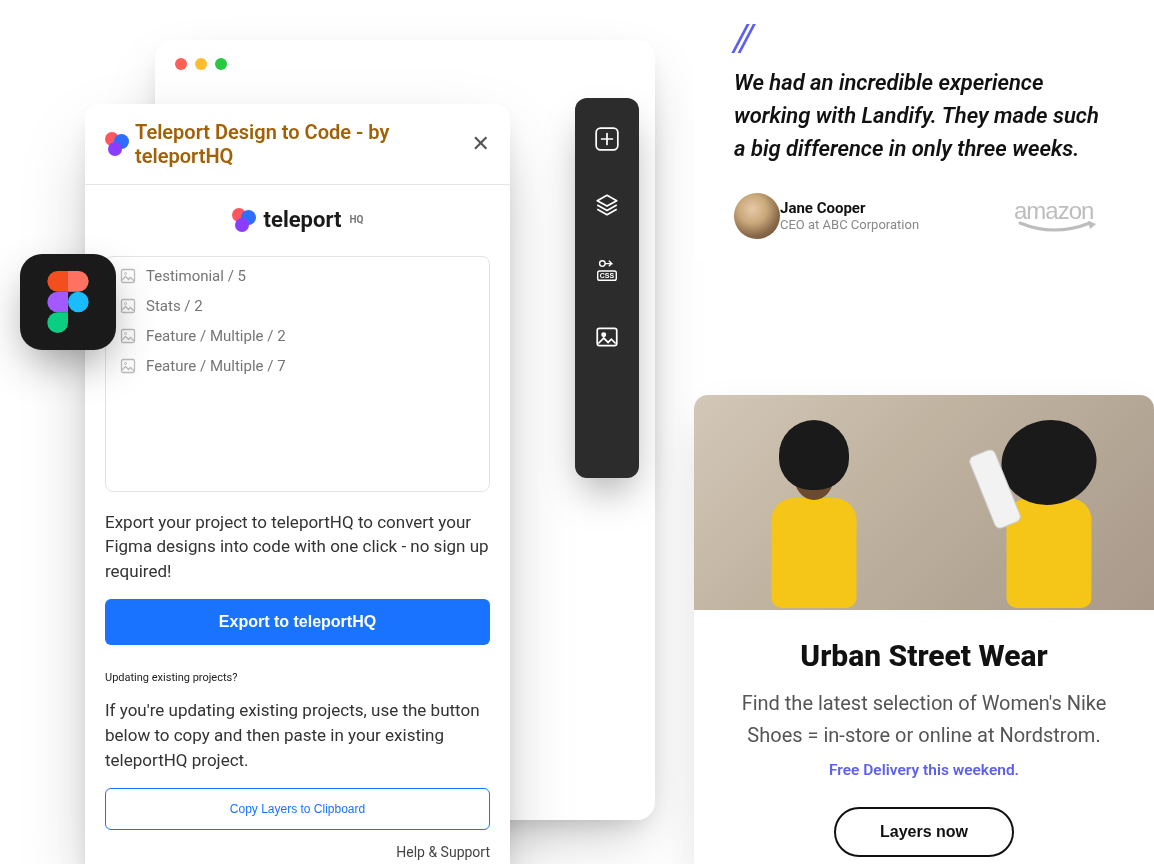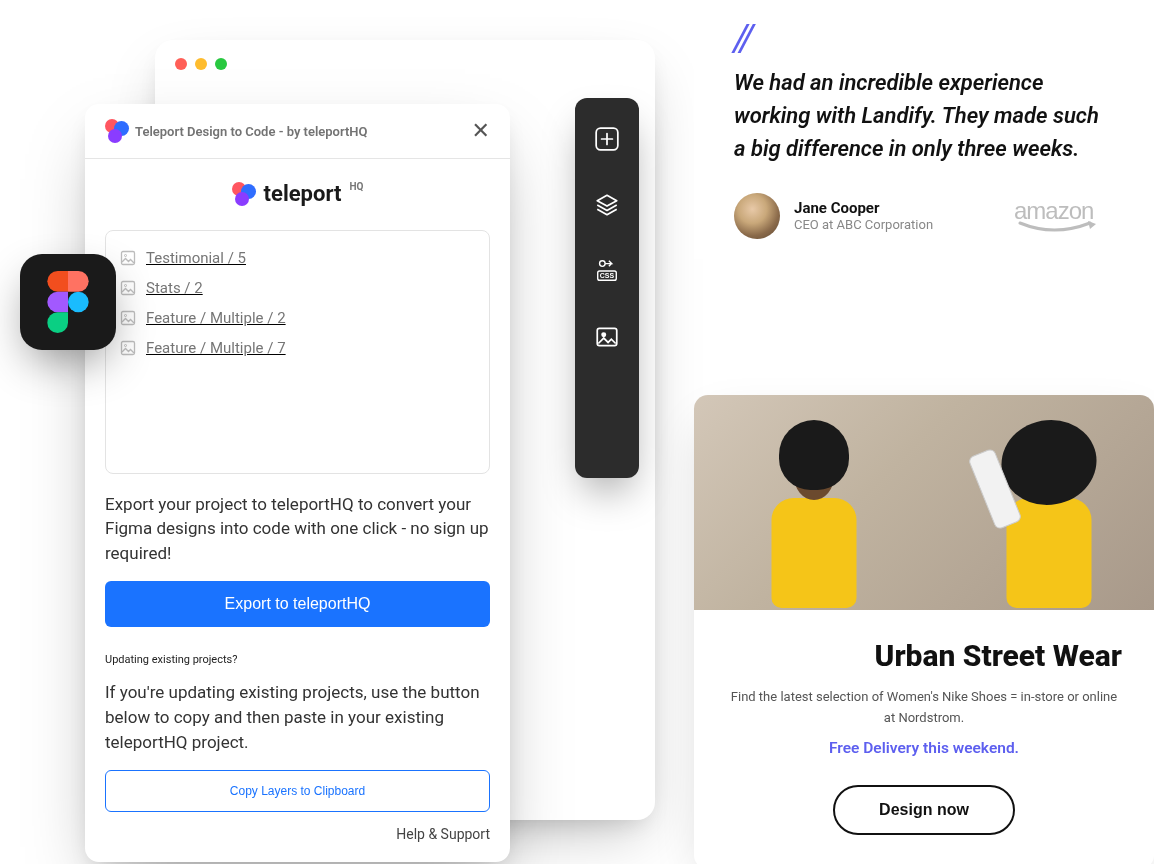--- a/index.html
+++ b/index.html
@@ -67,45 +67,45 @@
   }
   .plugin-header {
     display: flex;
     align-items: center;
     padding: 16px 20px;
     border-bottom: 1px solid #e5e5e5;
   }
   .plugin-header .logo-mini { width:20px; height:20px; margin-right:10px; }
   .plugin-header .title {
     flex: 1;
-    font-size: 13px;
+    font-size: 20px;
     font-weight: 600;
-    color: #737373;
+    color: #a16207;
   }
   .plugin-header .close { font-size: 22px; color:#555; cursor:pointer; line-height:1; }
 
   .brand-block {
     text-align: center;
     padding: 22px 0 10px;
   }
   .brand-block .brand-name {
     font-size: 22px;
     font-weight: 700;
     color:#1a1a1a;
     display:inline-flex;
+    align-items:center;
     gap:6px;
   }
   .brand-block .brand-name sup { font-size:10px; font-weight:700; color:#777; margin-left:2px; }
 
   .layers-box {
     margin: 10px 20px 18px;
     border: 1px solid #e3e3e3;
     border-radius: 8px;
-    padding: 12px 0 110px;
-    text-decoration: underline;
+    padding: 4px 0 110px;
   }
   .layer-item {
     display: flex;
     align-items: center;
     padding: 6px 14px;
     font-size: 15px;
     color: #757575;
   }
   .layer-item svg { width:16px; height:16px; margin-right:10px; stroke:#bdbdbd; fill:none; }
 
@@ -118,21 +118,21 @@
   }
   .btn-primary {
     display:block;
     width:100%;
     background:#1a73ff;
     color:#fff;
     border:none;
     border-radius:6px;
     padding:14px 0;
     font-size:16px;
-    font-weight:400;
+    font-weight:700;
     cursor:pointer;
     margin-bottom: 26px;
   }
   .sub-heading {
     font-size:11px;
     color:#222;
     margin-bottom:14px;
   }
   .btn-outline {
     display:block;
@@ -192,21 +192,20 @@
     font-size: 22px;
     line-height: 1.5;
     font-weight: 600;
     font-style: italic;
     color:#111;
     margin-bottom: 28px;
   }
   .author-row {
     display:flex;
     align-items:center;
-    gap:14px;
   }
   .avatar {
     width:46px; height:46px; border-radius:50%;
     background: radial-gradient(circle at 40% 35%, #e8c9a8 0%, #c9a87a 35%, #8a6a4a 65%, #5a4430 100%);
   }
   .author-info .name { font-size:15px; font-weight:700; color:#111; }
   .author-info .role { font-size:13px; color:#888; }
   .brand-logo {
     margin-left:auto;
     color:#bdbdbd;
@@ -260,24 +259,23 @@
     border-radius:6px;
     transform: rotate(-22deg);
     border:1px solid #ccc;
   }
   .product-body { padding: 28px 32px 34px; }
   .product-body h2 {
     font-size: 30px;
     font-weight: 800;
     color:#111;
     margin-bottom: 14px;
-    text-align: right;
   }
   .product-body .sub {
-    font-size: 13px;
+    font-size: 20px;
     color:#555;
     line-height:1.6;
     margin-bottom: 10px;
   }
   .product-body .promo {
     font-size: 15.5px;
     font-weight:600;
     color:#5d5fef;
     margin-bottom: 28px;
   }
@@ -454,15 +452,15 @@
       <div class="torso"></div>
         <div class="face"></div>
         <div class="hair"></div>
     </div>
     <div class="bottle"></div>
   </div>
   <div class="product-body">
     <h2>Urban Street Wear</h2>
     <p class="sub">Find the latest selection of Women's Nike Shoes = in-store or online at Nordstrom.</p>
     <p class="promo">Free Delivery this weekend.</p>
-    <button class="btn-pill">Design now</button>
+    <button class="btn-pill">Layers now</button>
   </div>
 </div>
 
 </body></html>

